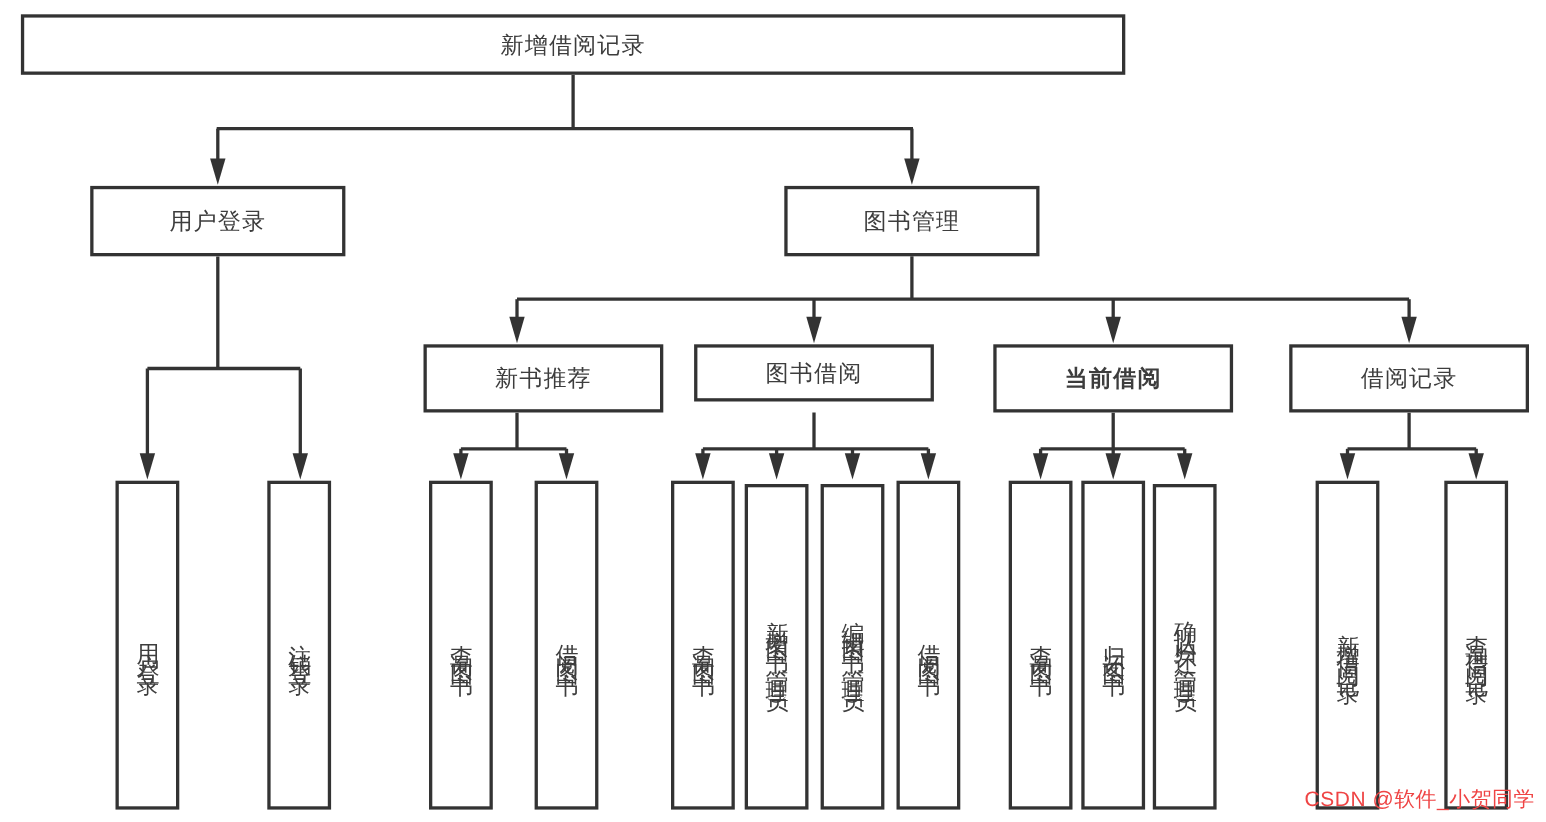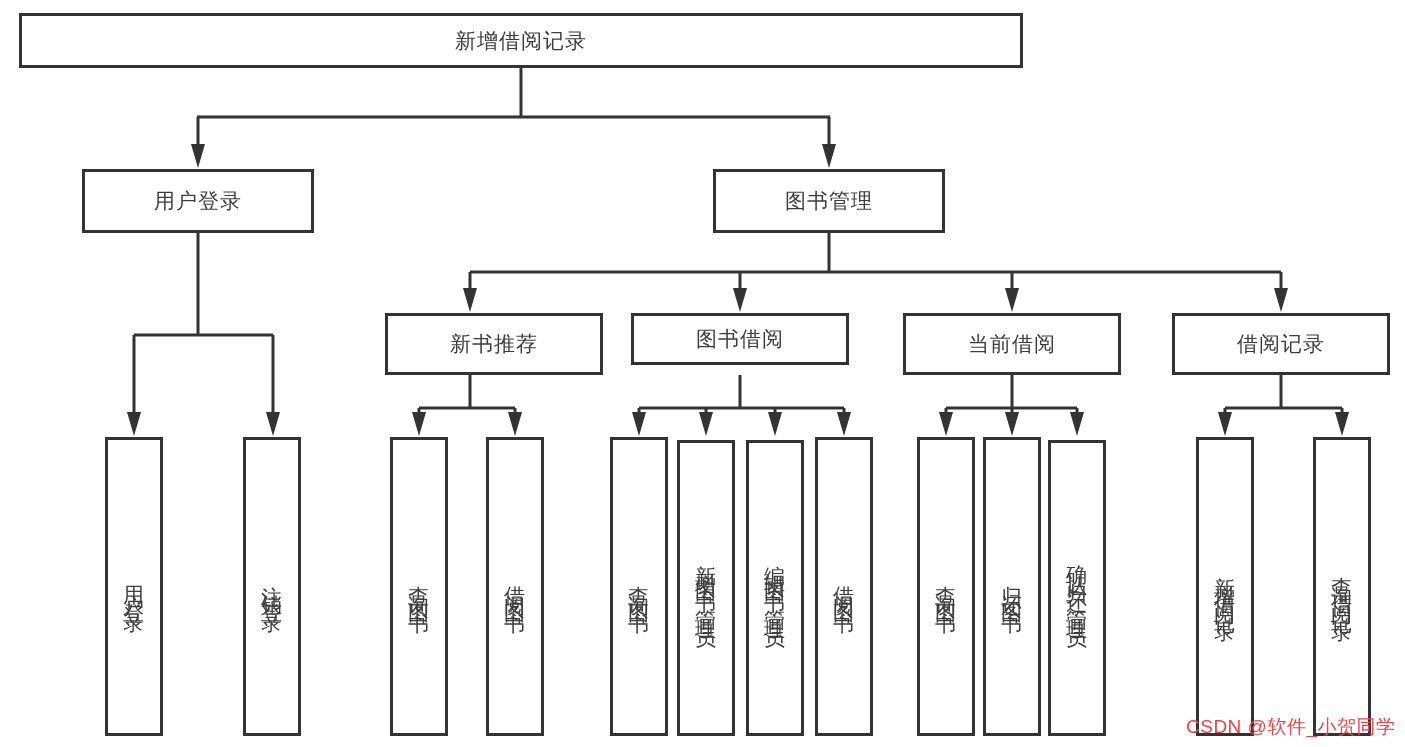--- a/index.html
+++ b/index.html
@@ -104,21 +104,21 @@
   <div class="node" style="left:713px; top:169px; width:232px; height:64px;align-items:center;">
     <span class="lbl">图书管理</span>
   </div>
 
   <div class="node" style="left:342px; top:313px; width:218px; height:62px;margin-left:43px;">
     <span class="lbl">新书推荐</span>
   </div>
   <div class="node" style="left:631px; top:313px; width:218px; height:52px;">
     <span class="lbl">图书借阅</span>
   </div>
-  <div class="node" style="left:903px; top:313px; width:218px; height:62px;">
+  <div class="node" style="left:903px; top:313px; width:218px; height:62px;font-weight:bold;">
     <span class="lbl">当前借阅</span>
   </div>
   <div class="node" style="left:1172px; top:313px; width:218px; height:62px;">
     <span class="lbl">借阅记录</span>
   </div>
 
   <div class="node vnode" style="left:105px; top:437px; width:58px; height:299px;">
     <span class="lbl">用户登录</span>
   </div>
   <div class="node vnode" style="left:243px; top:437px; width:58px; height:299px;">

